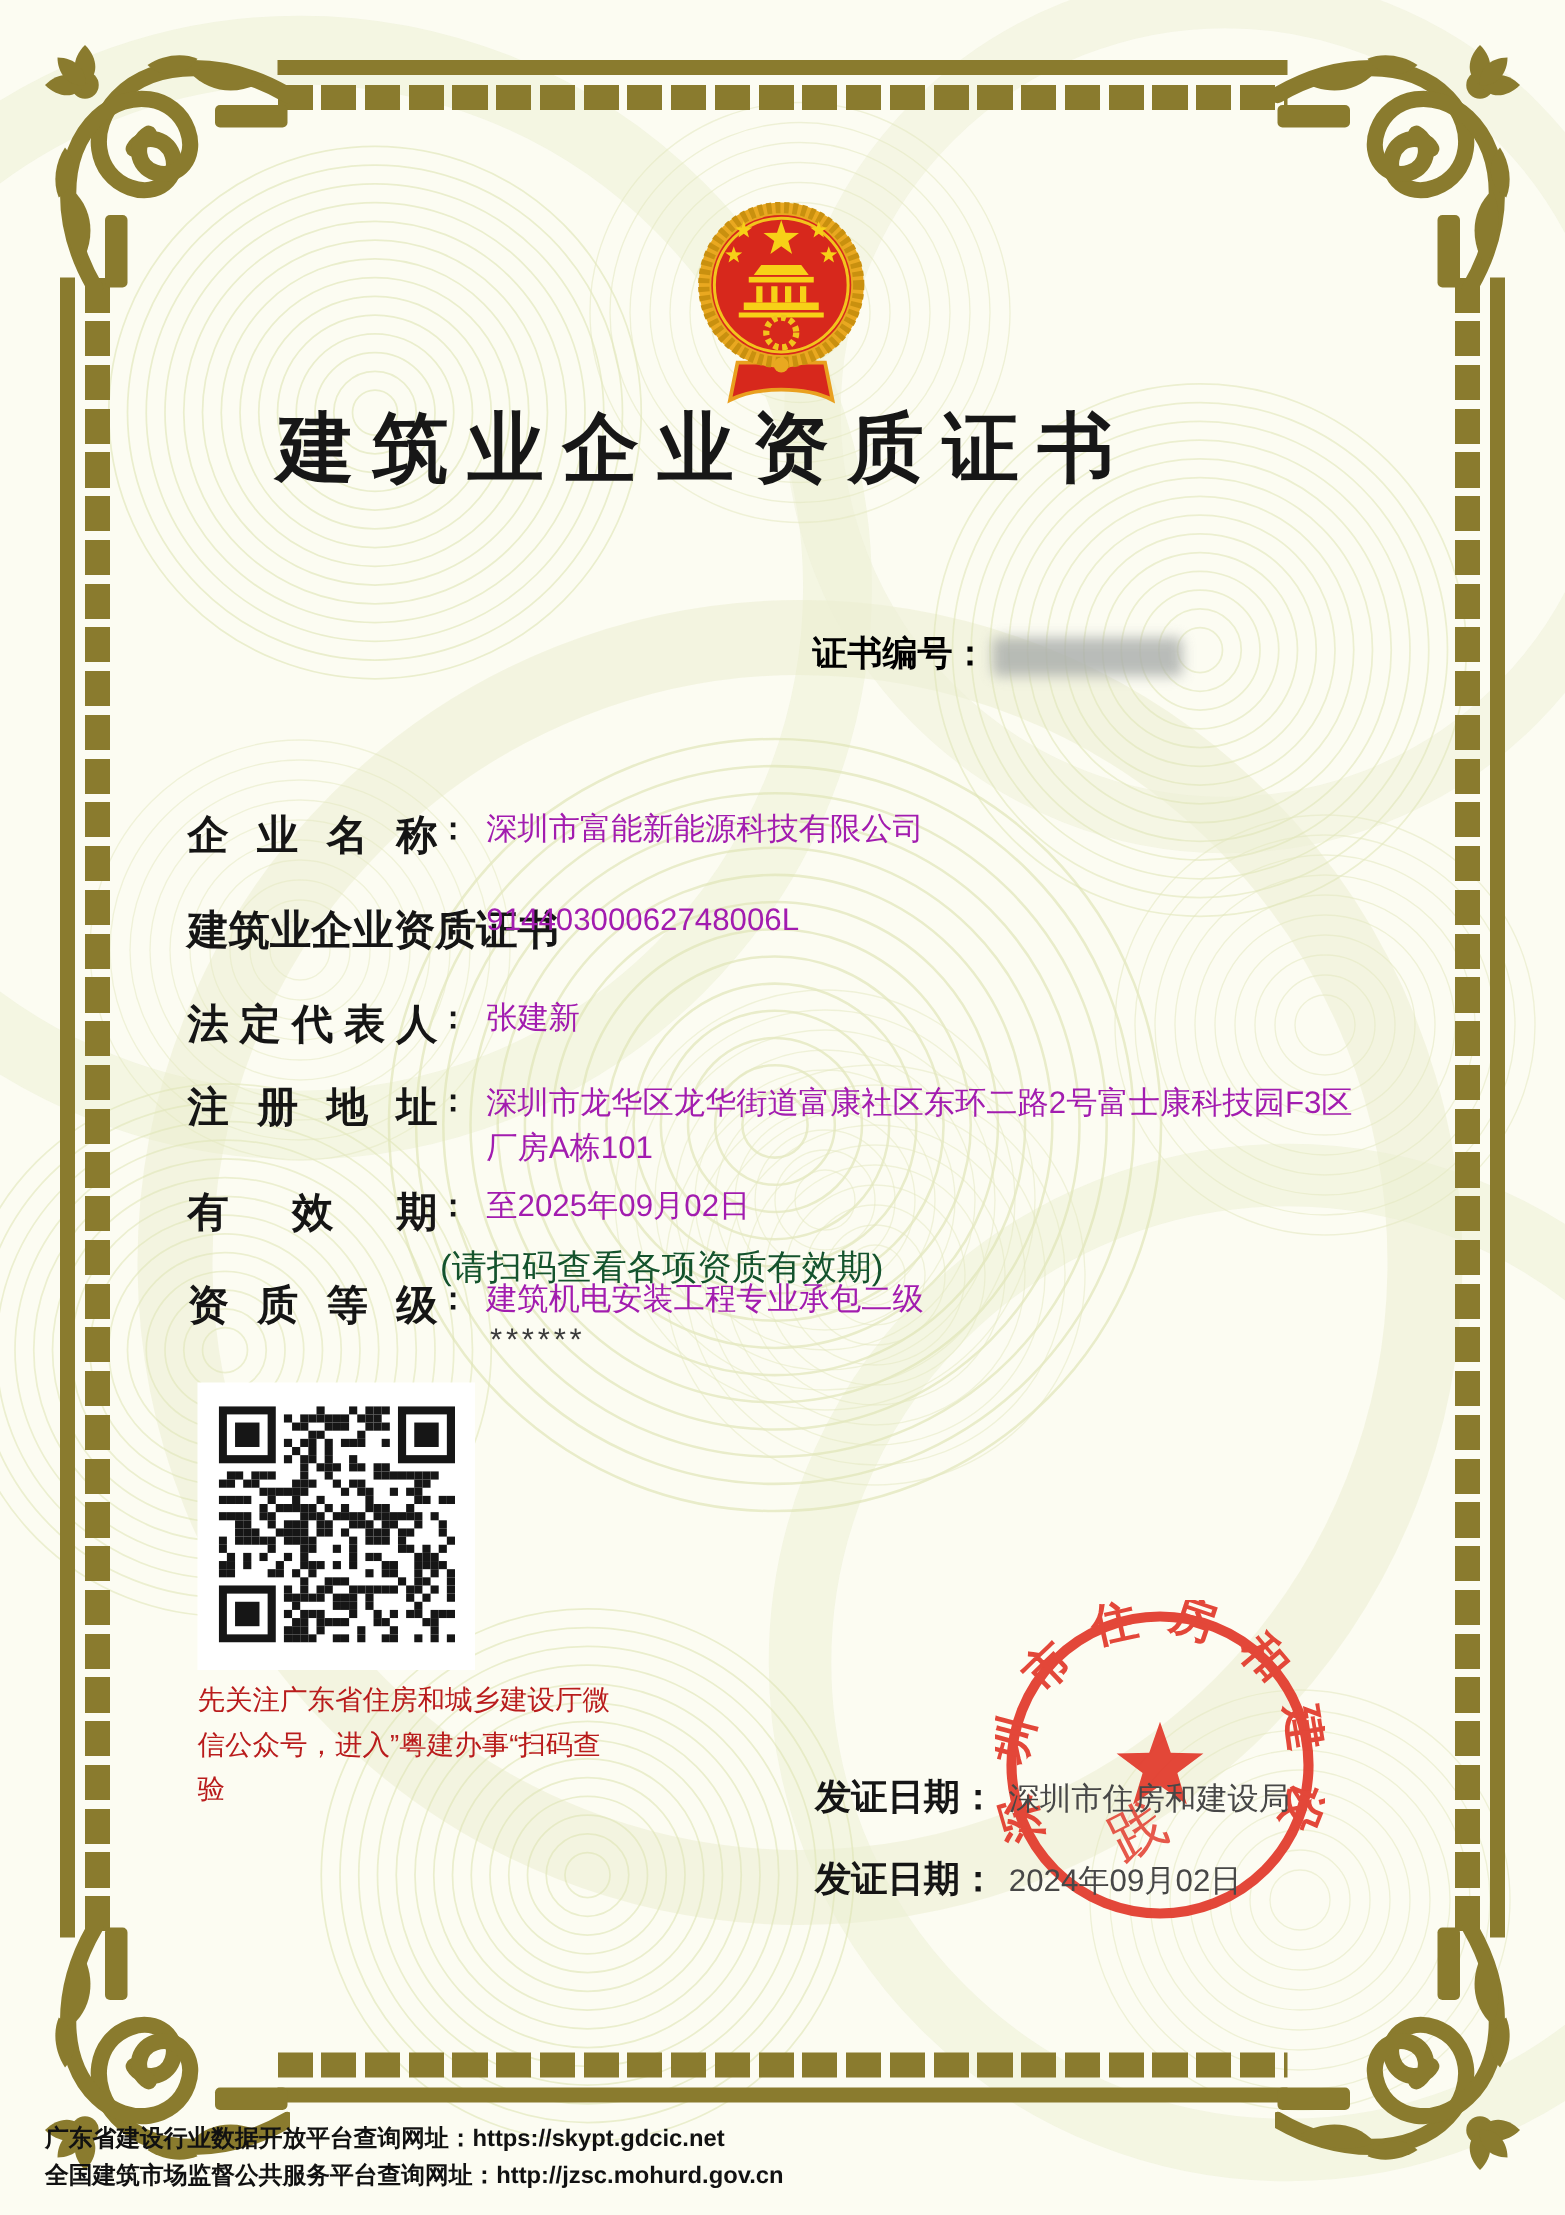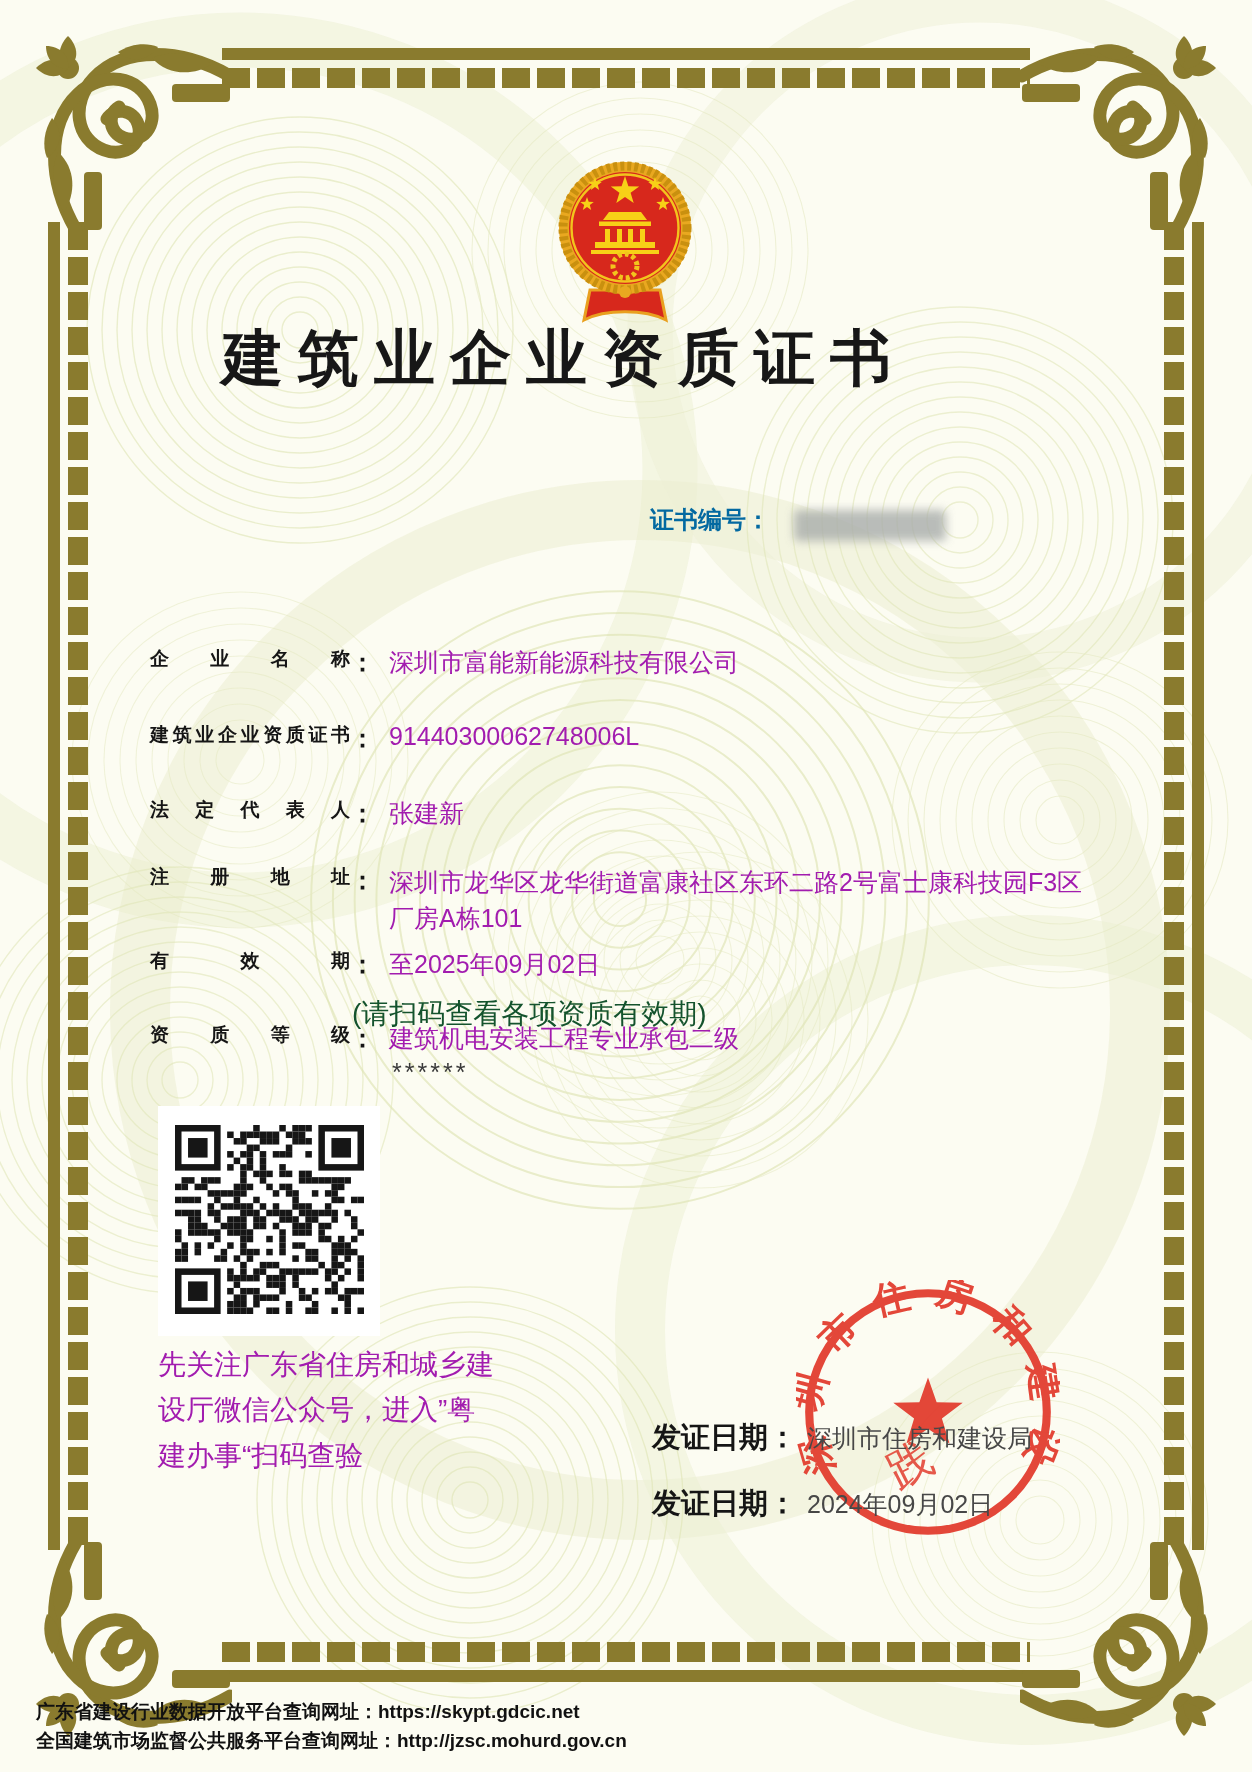--- a/index.html
+++ b/index.html
@@ -23,37 +23,37 @@
   .corner{position:absolute;width:200px;height:200px;z-index:2}
   .corner.tr{transform:scaleX(-1)}
   .corner.bl{transform:scaleY(-1)}
   .corner.br{transform:scale(-1,-1)}
 
   
   .title{
     position:absolute;left:0;top:318px;width:1128px;text-align:center;
     font-size:61px;font-weight:bold;letter-spacing:15px;color:#171717;z-index:3;
   }
-  .certno-row{position:absolute;left:650px;top:504px;z-index:3;font-size:24px;font-weight:bold;color:#0369a1}
+  .certno-row{position:absolute;left:650px;top:504px;z-index:3;font-size:28px;font-weight:bold;color:#000000}
   .blur-box{position:absolute;left:794px;top:510px;width:152px;height:31px;background:#a9adab;opacity:.8;border-radius:4px;filter:blur(5px);z-index:3}
 
   .field-row{position:absolute;left:150px;z-index:3;white-space:nowrap}
-  .lbl{display:inline-block;width:200px;font-size:19px;font-weight:bold;color:#151515;
+  .lbl{display:inline-block;width:200px;font-size:33px;font-weight:bold;color:#151515;
        text-align:justify;text-align-last:justify;vertical-align:top}
   .colon{font-size:25px;font-weight:bold;color:#151515;vertical-align:top}
   .val{font-size:25px;color:#a21caf;margin-left:14px;vertical-align:top}
   .val.wrap{display:inline-block;width:700px;white-space:normal;line-height:1.45}
   .subnote{position:absolute;left:352px;top:995px;font-size:28px;color:#14532d;z-index:3}
   .stars{position:absolute;left:392px;top:1058px;font-size:25px;letter-spacing:3px;color:#3a3a3a;z-index:3}
 
   
   .qr-box{position:absolute;left:158px;top:1106px;width:222px;height:230px;background:#ffffff;z-index:3}
   .qr-box svg{position:absolute;left:17px;top:19px}
   .qr-caption{position:absolute;left:158px;top:1342px;width:336px;z-index:3;
-    font-size:28px;color:#a21caf;line-height:1.62}
+    font-size:22px;color:#b91c1c;line-height:1.62}
 
   
   .issue-row{position:absolute;left:652px;z-index:6;white-space:nowrap}
   .issue-lbl{font-size:29px;font-weight:bold;color:#151515}
   .issue-val{font-size:25px;color:#474747;margin-left:10px}
 
   
   .stamp{position:absolute;left:796px;top:1280px;z-index:5;opacity:.93}
 
   

